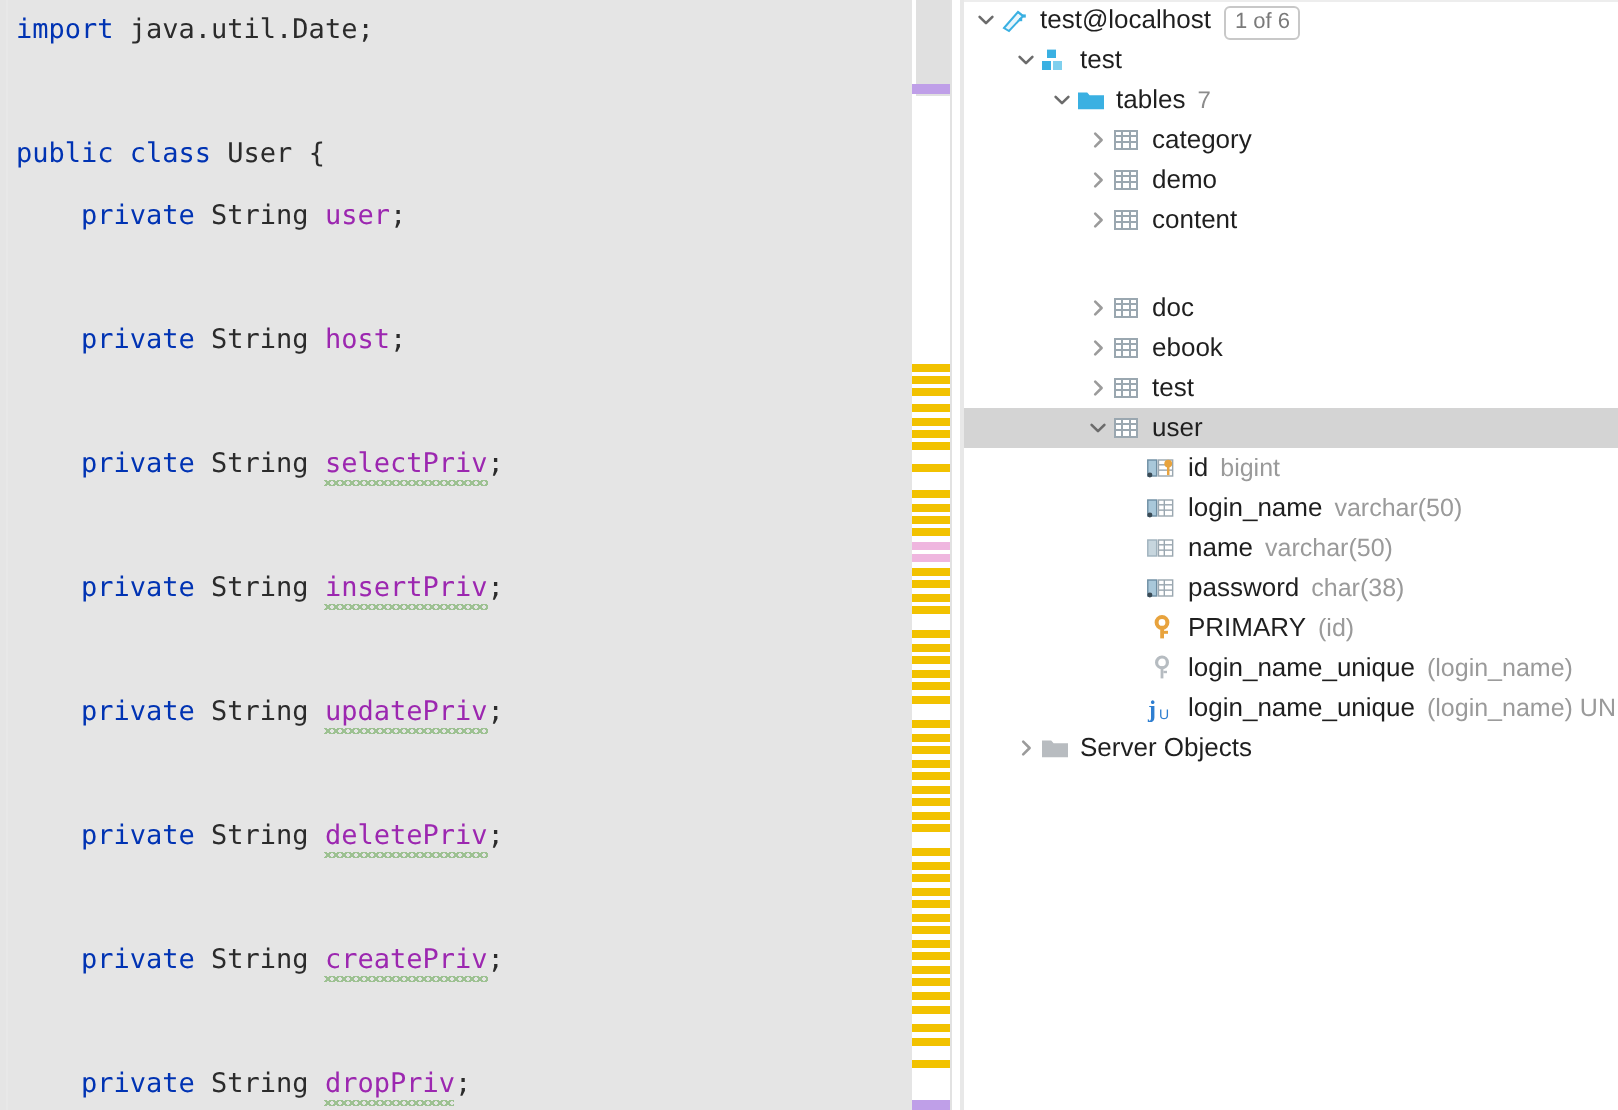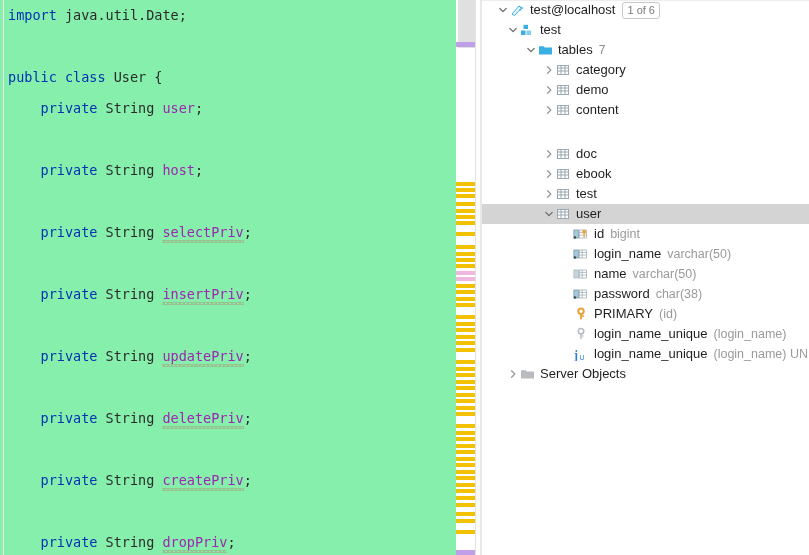--- a/index.html
+++ b/index.html
@@ -7,21 +7,21 @@
     width:809px;height:555px;overflow:hidden;
     background:#ffffff;
     font-family:"Liberation Sans", sans-serif;
     -webkit-font-smoothing:antialiased;
   }
   .app{position:relative;width:809px;height:555px;}
 
   
   .editor{
     position:absolute;left:0;top:0;width:456px;height:555px;
-    background:#86efac;
+    background:#e5e5e5;
     overflow:hidden;
   }
   .editor-gutter-line{
     position:absolute;left:3px;top:0;width:1px;height:555px;background:#e8e8e8;
   }
   .code{
     position:absolute;left:0;top:0;width:456px;height:555px;
     font-family:"DejaVu Sans Mono","Liberation Mono",monospace;
     font-size:13.5px;
     line-height:31px;
@@ -176,21 +176,21 @@
       <div class="mk warn" style="top: 519px; height: 4px;"></div>
       <div class="mk warn" style="top: 530px; height: 4px;"></div>
       <div class="mk" style="top: 550px; height: 5px; background: rgb(191, 159, 232);"></div>
     </div>
 
   <div class="splitter"></div>
 
   <div class="tree">
     <div class="tree-topborder"></div>
     <div id="tree-root">
-        <div class="row" style="padding-left: 14px;">
+        <div class="row" style="padding-left: 4px; align-items: flex-end;">
           <span class="arrow">
             <svg width="10" height="10" viewBox="0 0 10 10">
               <path d="M1.8 3.4 L5 6.6 L8.2 3.4" fill="none" stroke="#6b6b6b" stroke-width="1.3" stroke-linecap="round" stroke-linejoin="round"></path>
             </svg>
           </span>
           <span class="ic">
             <svg width="14" height="14" viewBox="0 0 14 14">
               <path d="M2 11 L9 3 L11.5 5 L4.5 12.5 Z" fill="#e9f6fc" stroke="#3ab0e2" stroke-width="1"></path>
               <path d="M9 3 L11.5 5" stroke="#3ab0e2" stroke-width="1"></path>
               <rect x="9.5" y="6" width="1.6" height="1.6" fill="#3ab0e2"></rect>

